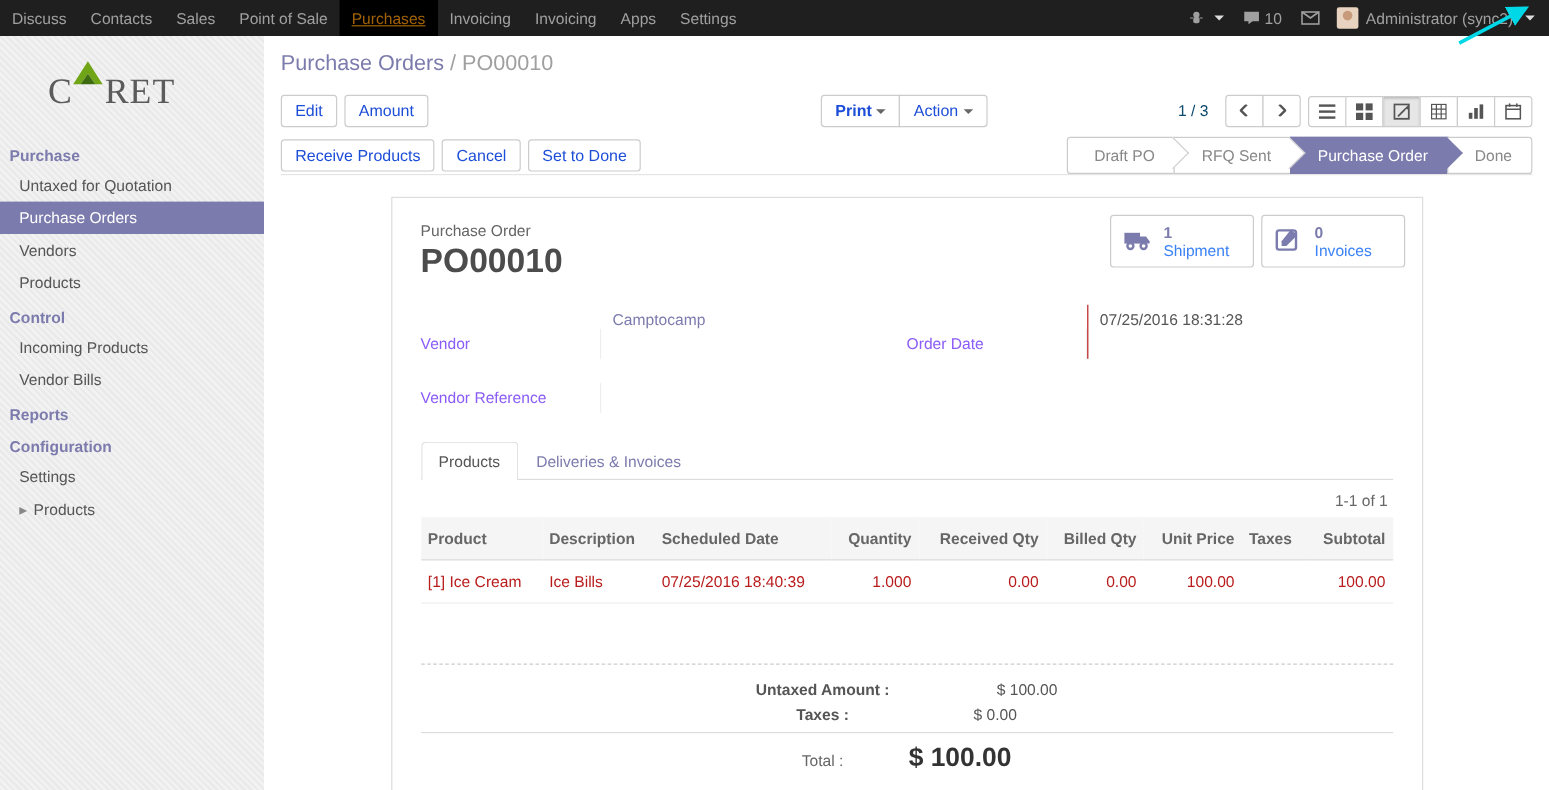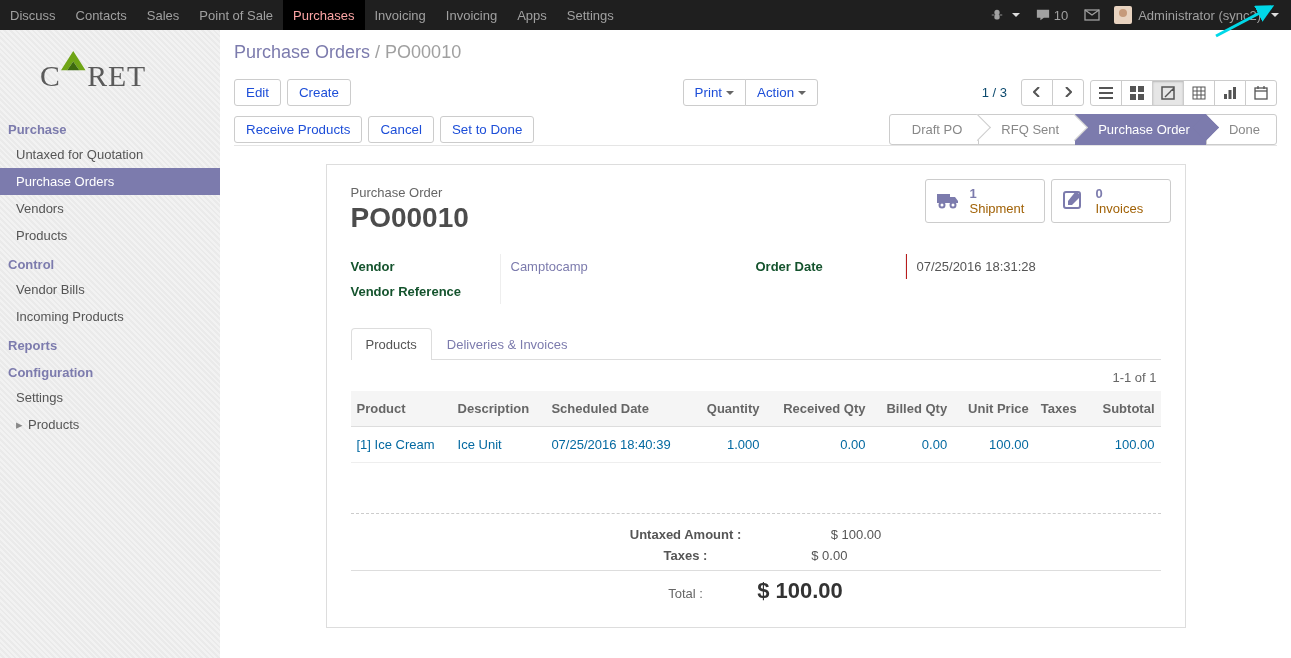--- a/index.html
+++ b/index.html
@@ -2,21 +2,21 @@
 <html><head>
 <meta charset="utf-8">
 <style>
   * { box-sizing: border-box; margin: 0; padding: 0; }
   body { font-family: "Helvetica Neue", Arial, sans-serif; font-size: 13px; color: #4c4c4c; background: #fff; width: 1291px; }
   
   
   .topnav { background: #1f1f1f; color: #a0a0a0; height: 30px; display: flex; align-items: stretch; }
   .topnav .menu { display: flex; }
   .topnav .menu a { padding: 0 10px; display: flex; align-items: center; color: #a0a0a0; text-decoration: none; cursor: pointer; }
-  .topnav .menu a.active { background: #000; color: #fca5a5; }
+  .topnav .menu a.active { background: #000; color: #a16207; text-decoration: underline; }
   .topnav .spacer { flex: 1; }
   .topnav .right { display: flex; align-items: center; padding-right: 6px; }
   .topnav .right .nav-icon { padding: 0 8px; display: flex; align-items: center; color: #a0a0a0; cursor: pointer; gap:4px;}
   .topnav .right .avatar-box { display: flex; align-items: center; gap: 6px; padding: 0 6px; cursor: pointer;}
   .avatar { width: 18px; height: 18px; background: #e8d3c0; border-radius: 2px; position: relative; }
   .avatar::before { content: ""; position: absolute; top: 3px; left: 5px; width: 8px; height: 8px; background: #c69a7a; border-radius: 50%; }
   
   
   .wrap { display: flex; }
   .sidebar { width: 220px; background: repeating-linear-gradient(45deg, #f2f2f2, #f2f2f2 2px, #eaeaea 2px, #eaeaea 4px); padding-top: 10px; min-height: 628px;}
@@ -35,21 +35,21 @@
   
   
   .breadcrumb { font-size: 18px; color: #a0a0a0; margin-bottom: 10px; padding: 2px 0 6px;}
   .breadcrumb a { color: #7c7bad; text-decoration: none; cursor: pointer;}
   
   
   .toolbar { display: flex; align-items: center; margin-bottom: 8px; gap: 6px;}
   .btn { background: #fff; border: 1px solid #ccc; border-radius: 3px; padding: 5px 11px; cursor: pointer; color: #1d4ed8;}
   .btn-group { display: inline-flex; }
   .btn-group .btn { border-radius: 0; margin-left: -1px; }
-  .btn-group .btn:first-child { border-radius: 3px 0 0 3px; margin-left: 0;}
+  .btn-group .btn:first-child { border-radius: 3px 0 0 3px; margin-left: 0; font-weight: bold;}
   .btn-group .btn:last-child { border-radius: 0 3px 3px 0; }
   .caret { display: inline-block; width: 0; height: 0; margin-left: 4px; vertical-align: middle; border-top: 4px solid #666; border-left: 4px solid transparent; border-right: 4px solid transparent;}
   .caret-white { border-top-color: #ddd;}
   .toolbar .push { margin-left: auto; }
   .pager-text { color: #0c4a6e; padding: 0 8px;}
   .view-switch .btn { padding: 5px 8px;}
   .view-switch .btn.active { background: #e6e6e6; box-shadow: inset 0 1px 2px rgba(0,0,0,.2);}
   .view-switch svg { width:14px; height:14px; display:block;}
   
   
@@ -64,42 +64,42 @@
   .status-step:not(:last-child)::after{content:"";position:absolute;right:-9px;top:3px;width:18px;height:18px;background:inherit;border-right:1px solid #ccc;border-top:1px solid #ccc;transform:rotate(45deg);z-index:1;}
   .status-step.active::after{border-color:#7c7bad;}
   
   
   .sheet { max-width: 860px; margin: 0 auto; border: 1px solid #ddd; background: #fff; padding: 20px 24px; position:relative;}
   .stat-boxes { position:absolute; top:14px; right:14px; display:flex; gap:6px;}
   .stat-box { border: 1px solid #ccc; border-radius: 3px; padding: 6px 14px 6px 10px; display: flex; align-items: center; gap: 10px; cursor: pointer; min-width:120px;}
   .stat-box .icon { color: #7c7bad; }
   .stat-box .icon svg{width:24px;height:22px;}
   .stat-box .num { color: #7c7bad; font-weight: bold; font-size: 13px; }
-  .stat-box .lbl { color: #a16207; }
+  .stat-box .lbl { color: #3b82f6; }
   
   .sheet-title-sm { color: #666; font-size: 13px;}
   .sheet-title { font-size: 28px; font-weight: bold; color: #4c4c4c; margin: 2px 0 20px;}
   
   .field-row { display: flex; }
   .field-col { flex: 1; display:flex; }
-  .field-label { width: 150px; font-weight: bold; color: #14532d; padding: 5px 0; border-right: 1px solid #eee;}
+  .field-label { width: 150px; font-weight: normal; color: #8b5cf6; padding: 5px 0; border-right: 1px solid #eee; margin-top: 20px;}
   .field-val { flex:1; padding: 5px 10px; color: #555;}
   .field-val.sep { border-left: 1px solid #b91c1c;}
   .field-val a { color: #7c7bad; text-decoration: none; cursor:pointer;}
   
   .tabs { margin-top: 24px; border-bottom: 1px solid #ddd; display:flex;}
   .tab { padding: 8px 14px; cursor: pointer; color: #7c7bad; border:1px solid transparent; border-bottom:none; border-radius:4px 4px 0 0; margin-bottom:-1px;}
   .tab.active { color: #555; border-color:#ddd; background:#fff;}
   
   .line-pager { text-align: right; color: #666; padding: 10px 4px 6px;}
   
   table.lines { width: 100%; border-collapse: collapse; }
   table.lines th { text-align: left; color: #666; font-weight: bold; padding: 10px 6px; border-bottom: 1px solid #ddd; background:#f5f5f5;}
   table.lines th.num, table.lines td.num { text-align: right; }
-  table.lines td { padding: 10px 6px; border-bottom: 1px solid #eee; vertical-align: top; color: #0369a1;}
+  table.lines td { padding: 10px 6px; border-bottom: 1px solid #eee; vertical-align: top; color: #b91c1c;}
   
   .totals { margin-top: 50px; border-top: 1px dashed #ccc; padding-top: 10px;}
   .totals .trow { display:flex; justify-content:center; align-items:baseline; padding: 3px 0;}
   .totals .tlabel { font-weight: bold; color:#555; text-align:right; padding-right: 20px;}
   .totals .tval { width: 120px; text-align: right; color:#555;}
   .totals .grand .tlabel{ font-weight:normal; color:#666;}
   .totals .grand .tval { font-size: 22px; font-weight: bold; color:#333;}
   .totals hr { border:none; border-top:1px solid #ddd; margin:4px 0;}
   
   
@@ -175,40 +175,40 @@
         </svg>
     </div>
     <div class="sidenav">
       <div class="group-title">Purchase</div>
       <div class="item">Untaxed for Quotation</div>
       <div class="item active">Purchase Orders</div>
       <div class="item">Vendors</div>
       <div class="item">Products</div>
 
       <div class="group-title">Control</div>
+      <div class="item">Incoming Products</div>
       <div class="item">Vendor Bills</div>
-      <div class="item">Incoming Products</div>
 
       <div class="group-title">Reports</div>
       <div class="group-title">Configuration</div>
       <div class="item">Settings</div>
       <div class="item"><span class="expander">▸</span><span>Products</span></div>
     </div>
   </div>
 
   <div class="main">
     <div class="breadcrumb">
       <a>Purchase Orders</a>
       <span> / </span>
       <span>PO00010</span>
     </div>
 
     <div class="toolbar">
       <button class="btn">Edit</button>
-      <button class="btn">Create</button>
+      <button class="btn">Amount</button>
       <div class="push"></div>
       <div class="btn-group" style="margin-right:auto;margin-left:170px;">
         <button class="btn"><span>Print</span><span class="caret"></span></button>
         <button class="btn"><span>Action</span><span class="caret"></span></button>
       </div>
       <span class="pager-text">1 / 3</span>
       <div class="btn-group">
         <button class="btn"><svg width="8" height="10" viewBox="0 0 8 10">
               <path d="M6 0L1 5l5 5" fill="none" stroke="#555" stroke-width="2"></path>
             </svg></button>
@@ -343,21 +343,21 @@
           <th class="num">Received Qty</th>
           <th class="num">Billed Qty</th>
           <th class="num">Unit Price</th>
           <th>Taxes</th>
           <th class="num">Subtotal</th>
         </tr>
           </thead>
         <tbody>
           <tr>
             <td>[1] Ice Cream</td>
-            <td>Ice Unit</td>
+            <td>Ice Bills</td>
             <td>07/25/2016 18:40:39</td>
             <td class="num">1.000</td>
             <td class="num">0.00</td>
             <td class="num">0.00</td>
             <td class="num">100.00</td>
             <td></td>
             <td class="num">100.00</td>
           </tr>
         </tbody>
       </table>

